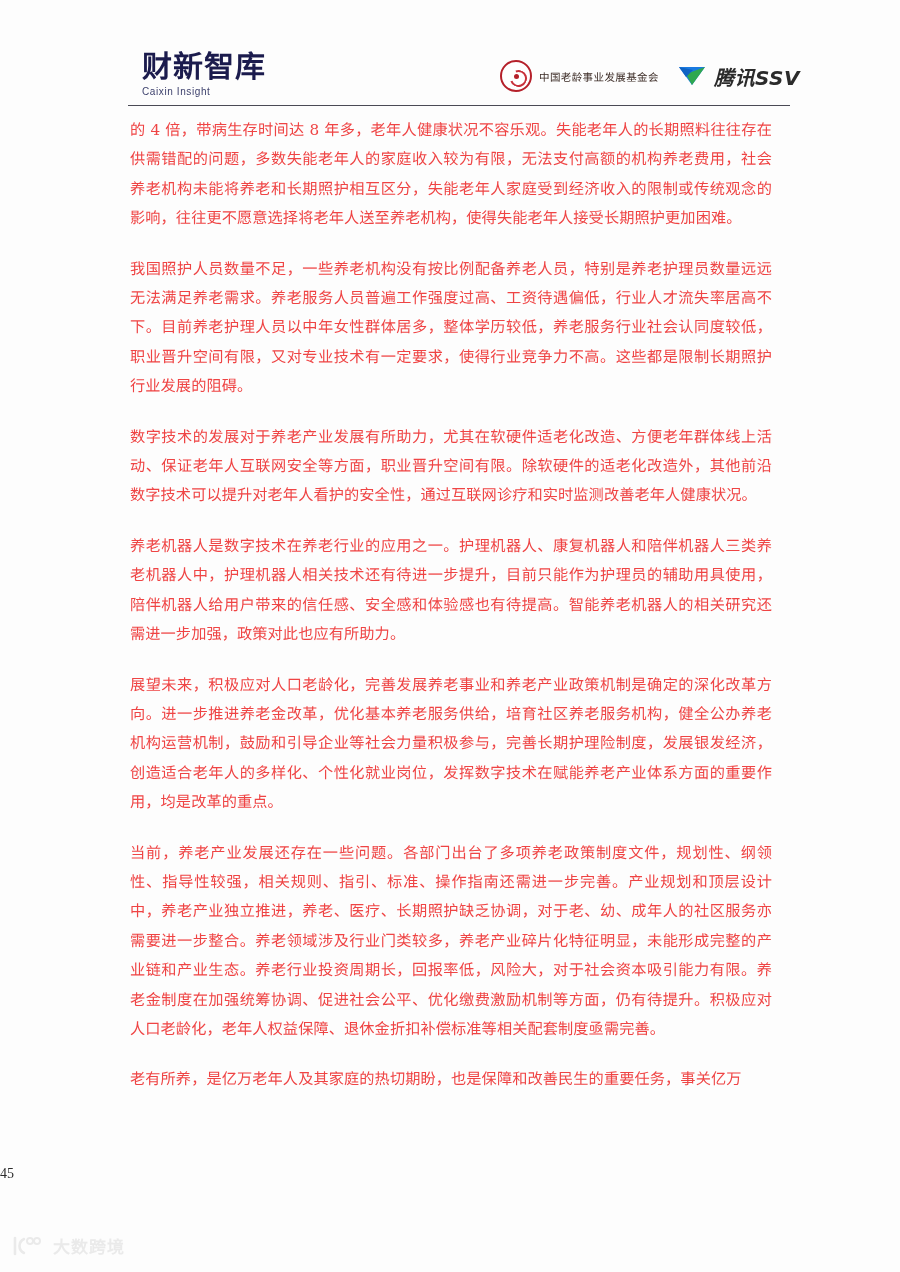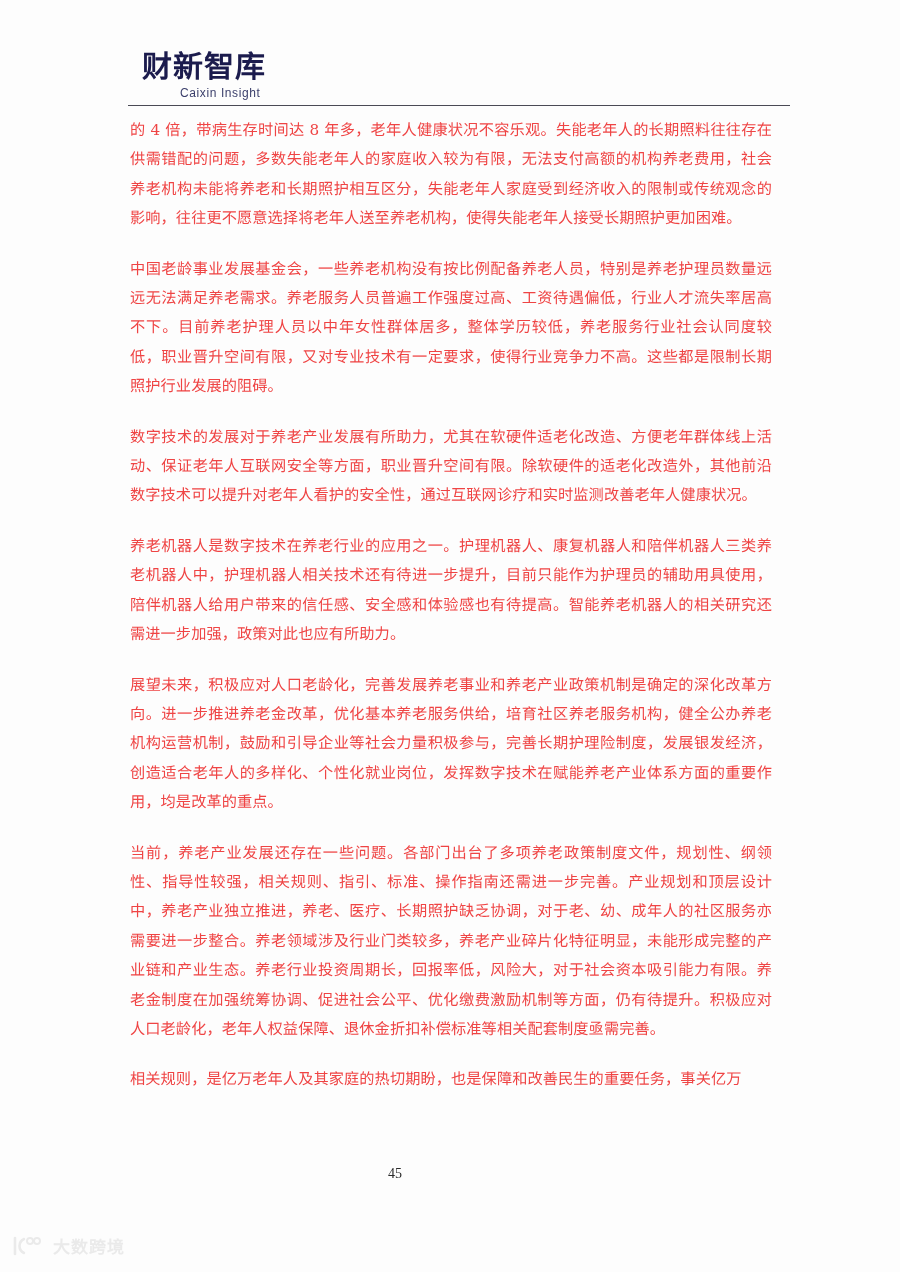--- a/index.html
+++ b/index.html
@@ -42,23 +42,22 @@
     font-family: "DejaVu Sans", "Liberation Sans", sans-serif;
     font-weight: bold;
     font-size: 30px;
     letter-spacing: 1px;
     color: #1b1b4d;
     line-height: 1;
     white-space: nowrap;
   }
   .brand-en {
     margin-top: 5px;
-    margin-left: 38px;
     font-family: "Liberation Sans", "DejaVu Sans", sans-serif;
-    font-size: 12px;
+    font-size: 10px;
     letter-spacing: 0.6px;
     color: #3b3f6b;
     line-height: 1;
   }
 
   .partner-row {
     position: absolute;
     right: 52px;
     top: 60px;
     display: flex;
@@ -155,21 +154,21 @@
     font-family: "DejaVu Serif", "Liberation Serif", serif;
   }
   p.para:last-child { margin-bottom: 0; }
 
   
   .page-number {
     position: absolute;
     left: 0;
     top: 1166px;
     width: 790px;
-    text-align: center;
+    text-align: left;
     font-size: 14px;
     color: #2b2b2b;
     font-family: "Liberation Serif", "DejaVu Serif", serif;
   }
 
   
   .watermark {
     position: absolute;
     left: 12px;
     top: 1233px;
@@ -198,32 +197,51 @@
 
 <div class="page">
 
   <div class="header">
 
     <div class="brand-block">
       <div class="brand-cn">财新智库</div>
       <div class="brand-en">Caixin Insight</div>
     </div>
 
+    <div class="partner-row">
+
+      <div class="partner">
+        <span class="seal-icon"></span>
+        <span class="partner-cn-name">中国老龄事业发展基金会</span>
+      </div>
+
+      <div class="partner">
+        <span class="tencent-mark">
+          <svg width="30" height="24" viewBox="0 0 30 24" aria-hidden="true">
+            <path d="M2 3 L28 3 L15 21 Z" fill="#1a7ae0"></path>
+            <path d="M9 10 L28 3 L15 21 Z" fill="#2fa84f"></path>
+            <path d="M2 3 L16 6 L9 13 Z" fill="#0f63c4"></path>
+          </svg>
+        </span>
+        <span class="tencent-name">腾讯SSV</span>
+      </div>
+
+    </div>
 
     <div class="header-rule"></div>
   </div>
 
   <div class="content">
     <p class="para">的 4 倍，带病生存时间达 8 年多，老年人健康状况不容乐观。失能老年人的长期照料往往存在供需错配的问题，多数失能老年人的家庭收入较为有限，无法支付高额的机构养老费用，社会养老机构未能将养老和长期照护相互区分，失能老年人家庭受到经济收入的限制或传统观念的影响，往往更不愿意选择将老年人送至养老机构，使得失能老年人接受长期照护更加困难。</p>
-    <p class="para">中国老龄事业发展基金会，一些养老机构没有按比例配备养老人员，特别是养老护理员数量远远无法满足养老需求。养老服务人员普遍工作强度过高、工资待遇偏低，行业人才流失率居高不下。目前养老护理人员以中年女性群体居多，整体学历较低，养老服务行业社会认同度较低，职业晋升空间有限，又对专业技术有一定要求，使得行业竞争力不高。这些都是限制长期照护行业发展的阻碍。</p>
+    <p class="para">我国照护人员数量不足，一些养老机构没有按比例配备养老人员，特别是养老护理员数量远远无法满足养老需求。养老服务人员普遍工作强度过高、工资待遇偏低，行业人才流失率居高不下。目前养老护理人员以中年女性群体居多，整体学历较低，养老服务行业社会认同度较低，职业晋升空间有限，又对专业技术有一定要求，使得行业竞争力不高。这些都是限制长期照护行业发展的阻碍。</p>
     <p class="para">数字技术的发展对于养老产业发展有所助力，尤其在软硬件适老化改造、方便老年群体线上活动、保证老年人互联网安全等方面，职业晋升空间有限。除软硬件的适老化改造外，其他前沿数字技术可以提升对老年人看护的安全性，通过互联网诊疗和实时监测改善老年人健康状况。</p>
     <p class="para">养老机器人是数字技术在养老行业的应用之一。护理机器人、康复机器人和陪伴机器人三类养老机器人中，护理机器人相关技术还有待进一步提升，目前只能作为护理员的辅助用具使用，陪伴机器人给用户带来的信任感、安全感和体验感也有待提高。智能养老机器人的相关研究还需进一步加强，政策对此也应有所助力。</p>
     <p class="para">展望未来，积极应对人口老龄化，完善发展养老事业和养老产业政策机制是确定的深化改革方向。进一步推进养老金改革，优化基本养老服务供给，培育社区养老服务机构，健全公办养老机构运营机制，鼓励和引导企业等社会力量积极参与，完善长期护理险制度，发展银发经济，创造适合老年人的多样化、个性化就业岗位，发挥数字技术在赋能养老产业体系方面的重要作用，均是改革的重点。</p>
     <p class="para">当前，养老产业发展还存在一些问题。各部门出台了多项养老政策制度文件，规划性、纲领性、指导性较强，相关规则、指引、标准、操作指南还需进一步完善。产业规划和顶层设计中，养老产业独立推进，养老、医疗、长期照护缺乏协调，对于老、幼、成年人的社区服务亦需要进一步整合。养老领域涉及行业门类较多，养老产业碎片化特征明显，未能形成完整的产业链和产业生态。养老行业投资周期长，回报率低，风险大，对于社会资本吸引能力有限。养老金制度在加强统筹协调、促进社会公平、优化缴费激励机制等方面，仍有待提升。积极应对人口老龄化，老年人权益保障、退休金折扣补偿标准等相关配套制度亟需完善。</p>
-    <p class="para">相关规则，是亿万老年人及其家庭的热切期盼，也是保障和改善民生的重要任务，事关亿万</p>
+    <p class="para">老有所养，是亿万老年人及其家庭的热切期盼，也是保障和改善民生的重要任务，事关亿万</p>
   </div>
 
   <div class="page-number">45</div>
 
   <div class="watermark">
     <span class="wm-mark">
       <svg width="34" height="22" viewBox="0 0 34 22" aria-hidden="true">
         <path d="M3 3 L3 19" stroke="#e9e9e9" stroke-width="2.6" fill="none" stroke-linecap="round"></path>
         <path d="M12 4 C6 7, 6 15, 12 18" stroke="#e9e9e9" stroke-width="2.6" fill="none" stroke-linecap="round"></path>
         <circle cx="18" cy="6" r="3" fill="none" stroke="#e9e9e9" stroke-width="2"></circle>

